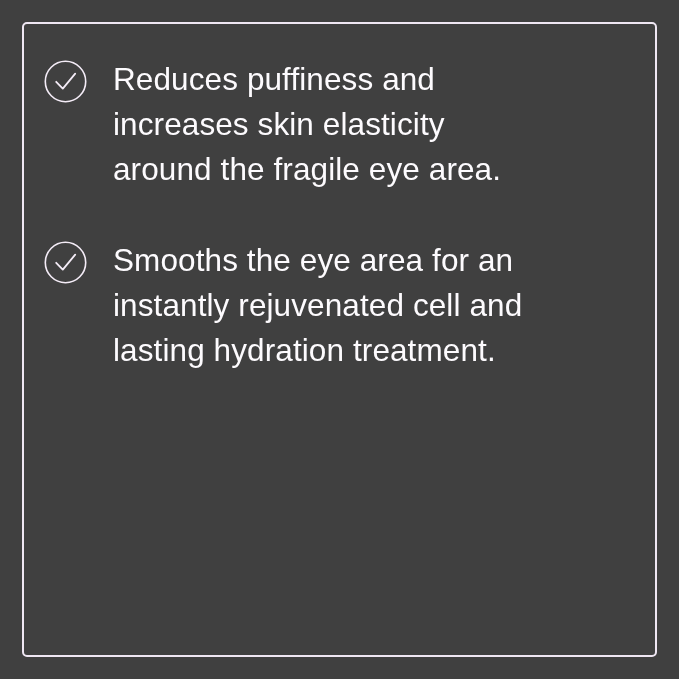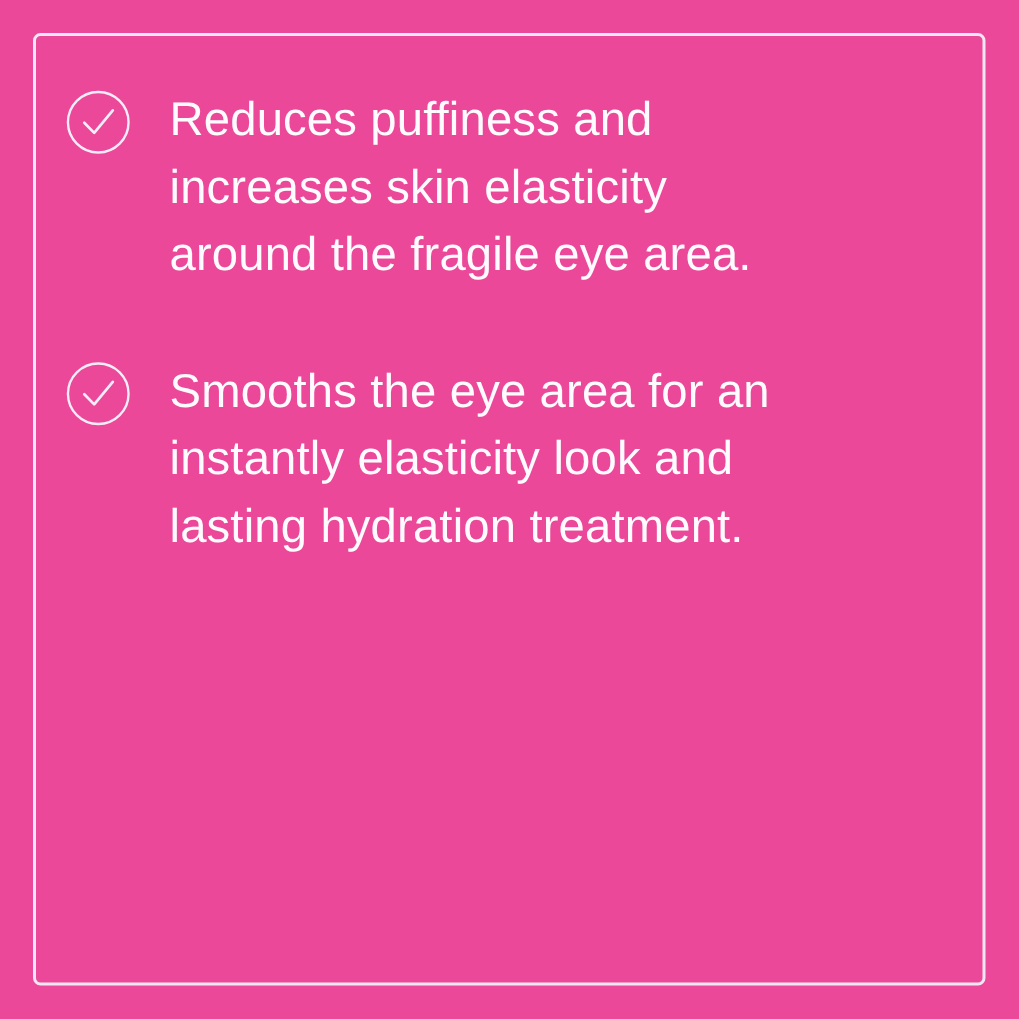--- a/index.html
+++ b/index.html
@@ -11,21 +11,21 @@
     width: 679px;
     height: 679px;
     overflow: hidden;
     font-family: "Liberation Sans", "DejaVu Sans", sans-serif;
   }
 
   #benefits-card {
     position: relative;
     width: 679px;
     height: 679px;
-    background: #ec4899;
+    background: #404040;
     box-sizing: border-box;
   }
 
   
   #card-frame {
     position: absolute;
     left: 22px;
     top: 22px;
     width: 635px;
     height: 635px;
@@ -103,19 +103,19 @@
     </li>
 
     <li class="benefit-item">
       <span class="check-icon">
         <svg viewBox="0 0 43 43" xmlns="http://www.w3.org/2000/svg" aria-hidden="true">
           <circle cx="21.5" cy="21.5" r="20.2" fill="none" stroke="#f4ecf7" stroke-width="1.6"></circle>
           <path d="M12.2 21.8 L18.8 28.6 L31.2 13.6" fill="none" stroke="#f4ecf7" stroke-width="1.8" stroke-linecap="round" stroke-linejoin="round"></path>
         </svg>
       </span>
       <span class="benefit-text">Smooths the eye area for an
-instantly elasticity look and
+instantly rejuvenated cell and
 lasting hydration treatment.</span>
     </li>
 
 
   </ul>
 </div>
 
 </body></html>

